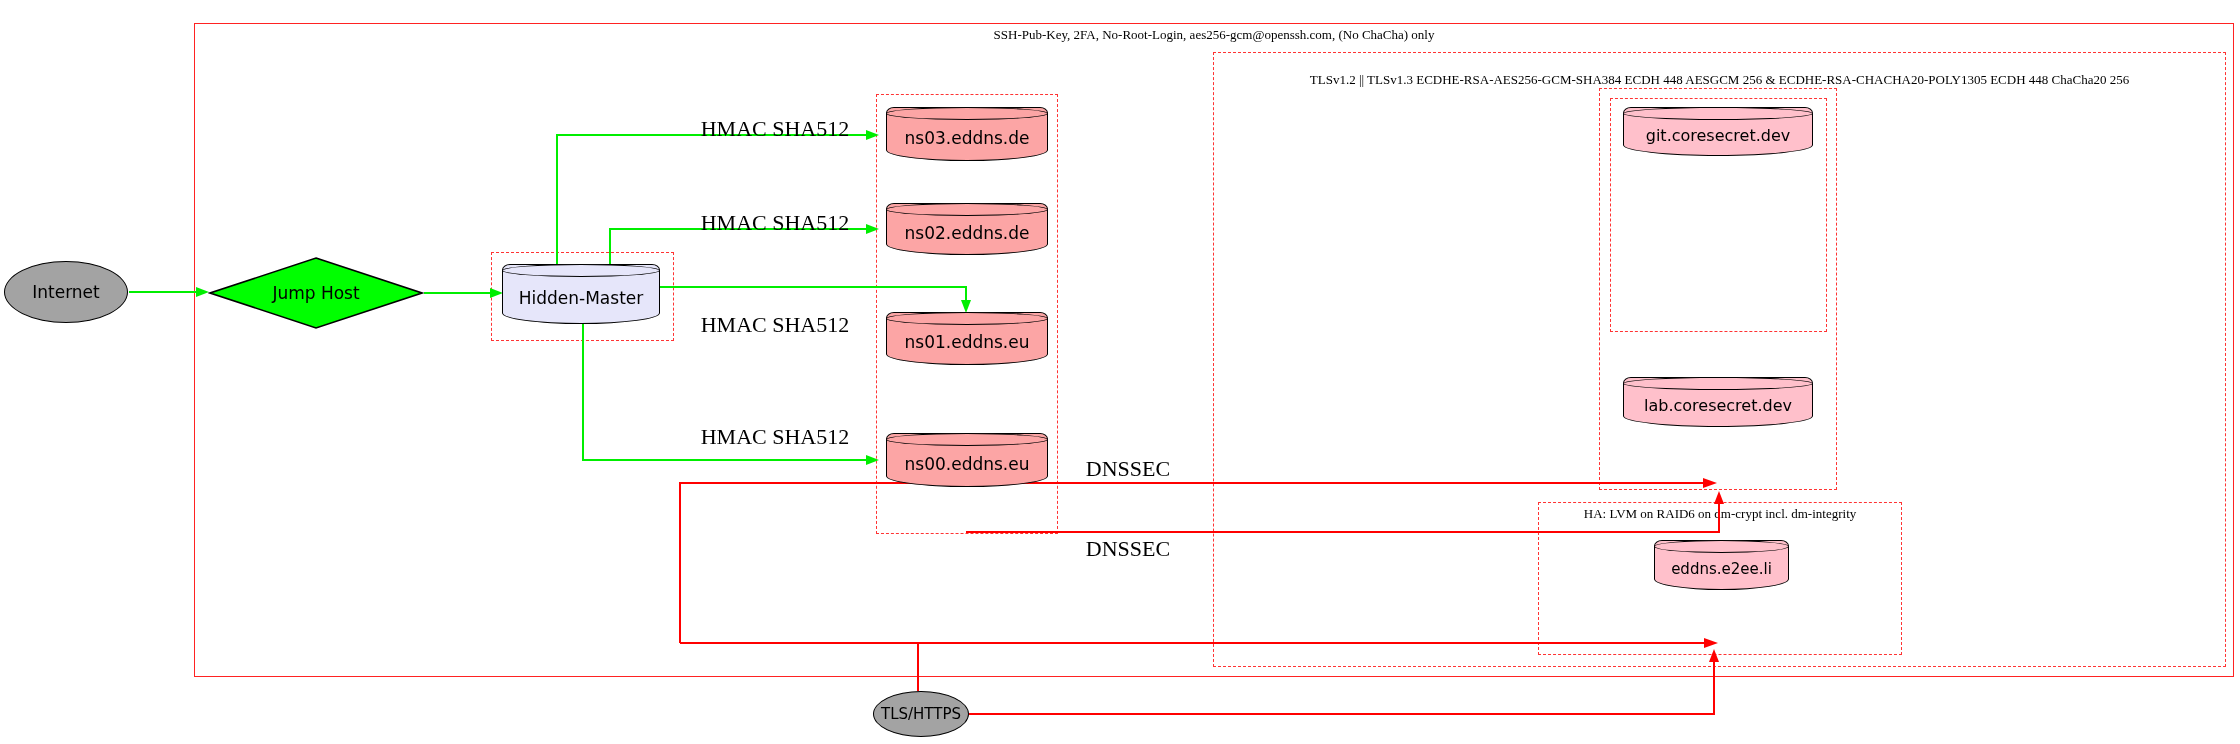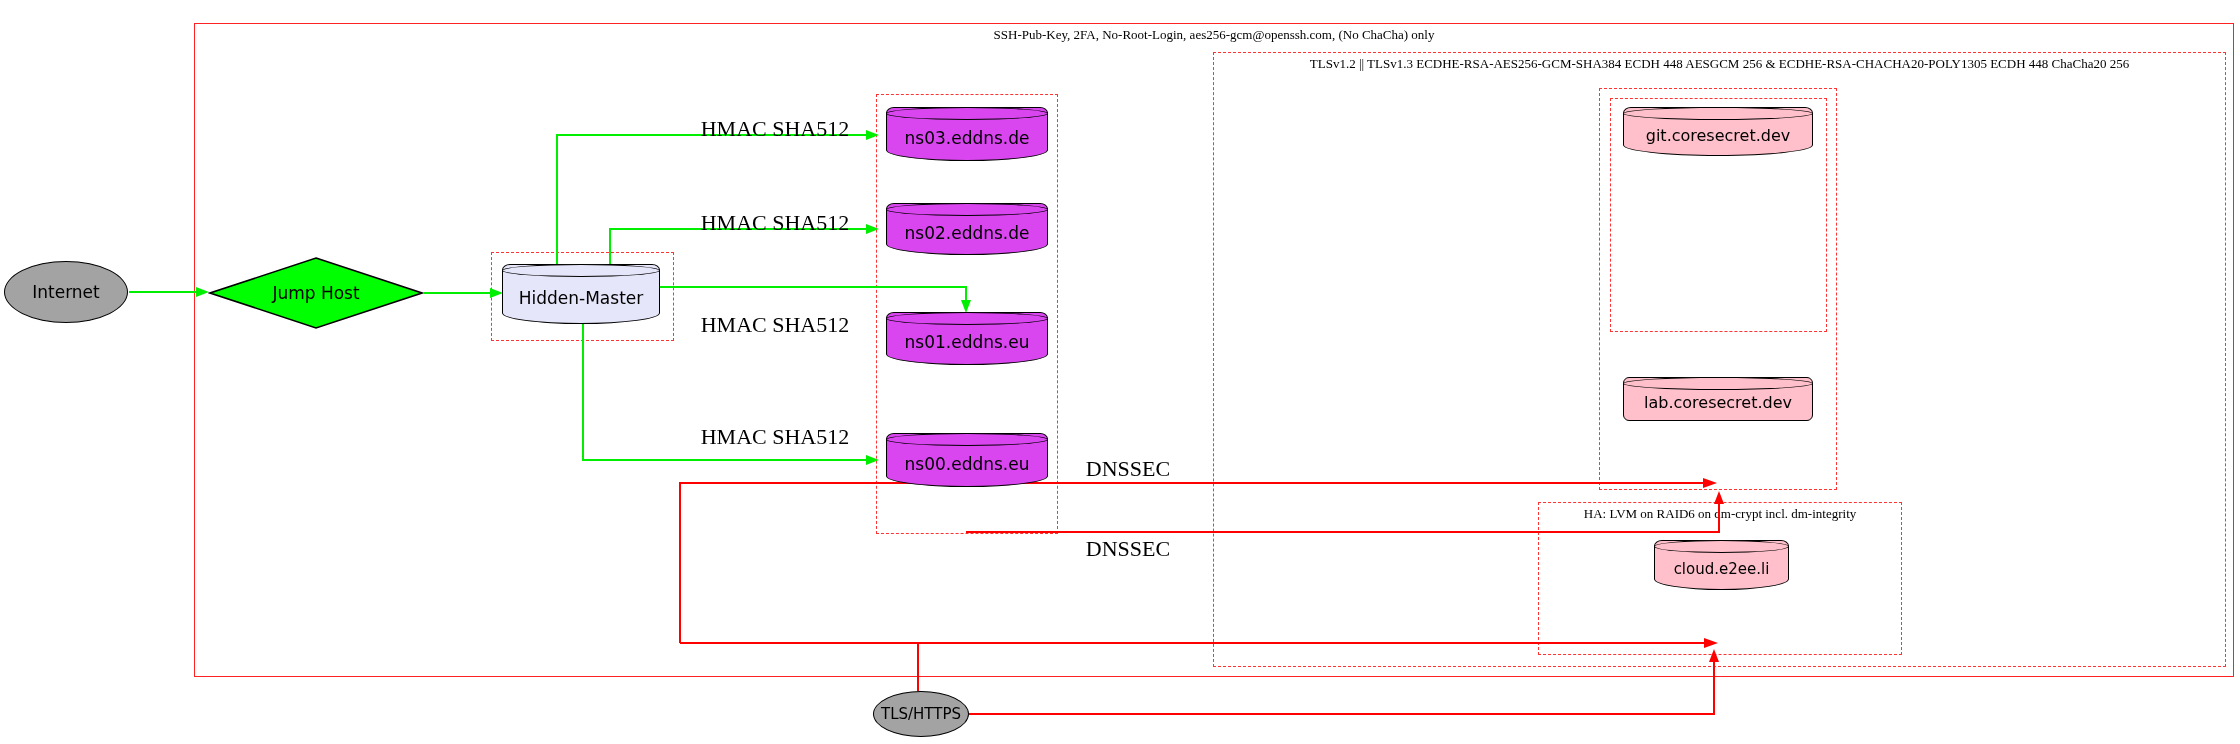--- a/index.html
+++ b/index.html
@@ -12,21 +12,21 @@
   .cluster-label{position:absolute;font-family:"Liberation Serif","DejaVu Serif",serif;color:#000;
                  text-align:center;white-space:nowrap;}
   
   .node{position:absolute;box-sizing:border-box;display:flex;align-items:center;justify-content:center;}
   .ellipse{border:1.6px solid #000;border-radius:50%;background:#a3a3a3;}
   .node-label{font-size:17px;color:#000;white-space:nowrap;}
   .cyl{border:1.4px solid #000;border-radius:8px 8px 50% 50% / 6px 6px 11px 11px;}
   .cyl::before{content:"";position:absolute;left:-1.4px;right:-1.4px;top:-1.4px;height:13px;
                background:inherit;border:1.4px solid #000;border-radius:50%;box-sizing:border-box;}
   .cyl .node-label{position:relative;z-index:2;margin-top:7px;}
-  .cyl-yellow{background:#d946ef;}
+  .cyl-yellow{background:#fca5a5;}
   .cyl-pink{background:#ffc0cb;}
   .cyl-lav{background:#e6e6fa;}
   .diamond{background:transparent;}
   .diamond svg{position:absolute;left:0;top:0;}
   .diamond .node-label{position:relative;z-index:2;}
   
   .elabel{position:absolute;transform:translate(-50%,-50%);font-family:"Liberation Serif","DejaVu Serif",serif;
           font-size:22px;color:#000;white-space:nowrap;}
   .edges{position:absolute;left:0;top:0;width:2240px;height:744px;pointer-events:none;}
 </style>
@@ -37,21 +37,21 @@
 
   <div class="cluster solid" style="left:194px;top:23px;width:2040px;height:654px;"></div>
   <div class="cluster dashed" style="left:1213px;top:52px;width:1013px;height:615px;"></div>
   <div class="cluster dashed" style="left:1599px;top:88px;width:238px;height:402px;"></div>
   <div class="cluster dashed" style="left:1610px;top:98px;width:217px;height:234px;"></div>
   <div class="cluster dashed" style="left:1538px;top:502px;width:364px;height:153px;"></div>
   <div class="cluster dashed" style="left:876px;top:94px;width:182px;height:440px;"></div>
   <div class="cluster dashed" style="left:491px;top:252px;width:183px;height:89px;"></div>
 
   <div class="cluster-label" style="left:194px;top:27px;width:2040px;font-size:13px;">SSH-Pub-Key, 2FA, No-Root-Login, aes256-gcm@openssh.com, (No ChaCha) only</div>
-  <div class="cluster-label" style="left:1213px;top:56px;width:1013px;font-size:13px;">TLSv1.2 || TLSv1.3 ECDHE-RSA-AES256-GCM-SHA384 ECDH 448 AESGCM 256 &amp; ECDHE-RSA-CHACHA20-POLY1305 ECDH 448 ChaCha20 256</div>
+  <div class="cluster-label" style="left:1213px;top:72px;width:1013px;font-size:13px;">TLSv1.2 || TLSv1.3 ECDHE-RSA-AES256-GCM-SHA384 ECDH 448 AESGCM 256 &amp; ECDHE-RSA-CHACHA20-POLY1305 ECDH 448 ChaCha20 256</div>
   <div class="cluster-label" style="left:1538px;top:506px;width:364px;font-size:13px;">HA: LVM on RAID6 on dm-crypt incl. dm-integrity</div>
 
   <svg class="edges" viewBox="0 0 2240 744">
     <g stroke="#00ee00" stroke-width="2" fill="none">
       <line x1="129" y1="292" x2="198" y2="292"></line>
       <line x1="424" y1="293" x2="492" y2="293"></line>
       <polyline points="557,266 557,135 868,135"></polyline>
       <polyline points="610,266 610,229 868,229"></polyline>
       <polyline points="660,287 966,287 966,302"></polyline>
       <polyline points="583,324 583,460 868,460"></polyline>
@@ -110,24 +110,24 @@
   <div class="node cyl cyl-yellow" style="left:886px;top:312px;width:162px;height:53px;">
     <span class="node-label">ns01.eddns.eu</span>
   </div>
   <div class="node cyl cyl-yellow" style="left:886px;top:433px;width:162px;height:54px;">
     <span class="node-label">ns00.eddns.eu</span>
   </div>
 
   <div class="node cyl cyl-pink" style="left:1623px;top:107px;width:190px;height:49px;">
     <span class="node-label" style="font-size:16px;">git.coresecret.dev</span>
   </div>
-  <div class="node cyl cyl-pink" style="left:1623px;top:377px;width:190px;height:44px;border-radius:6px;">
+  <div class="node cyl cyl-pink" style="left:1623px;top:377px;width:190px;height:50px;">
     <span class="node-label" style="font-size:16px;">lab.coresecret.dev</span>
   </div>
   <div class="node cyl cyl-pink" style="left:1654px;top:540px;width:135px;height:50px;">
-    <span class="node-label" style="font-size:15px;">cloud.e2ee.li</span>
+    <span class="node-label" style="font-size:15px;">eddns.e2ee.li</span>
   </div>
 
   <div class="node ellipse" style="left:873px;top:691px;width:96px;height:46px;">
     <span class="node-label" style="font-size:15px;">TLS/HTTPS</span>
   </div>
 
 </div>
 
 </body></html>

